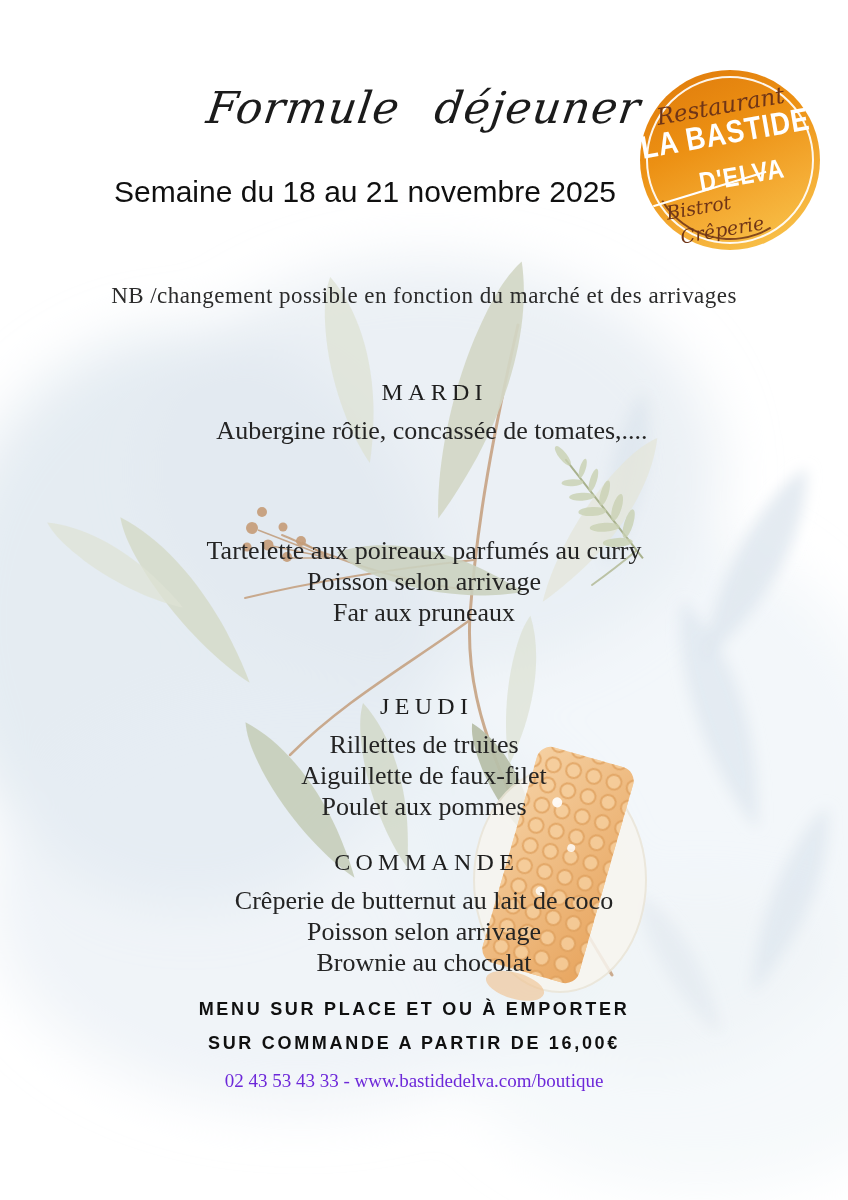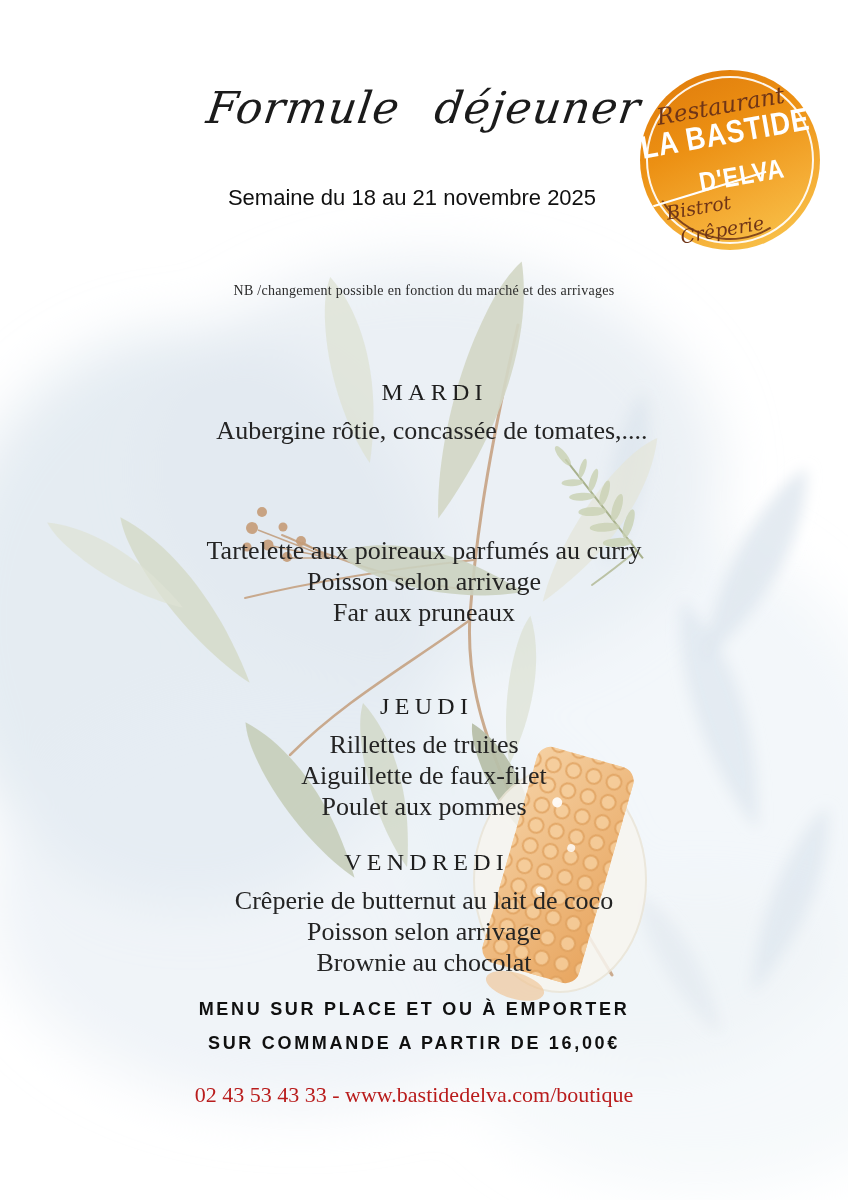--- a/index.html
+++ b/index.html
@@ -12,43 +12,43 @@
   .content{position:absolute;left:0;top:0;width:848px;height:1200px;z-index:1;}
 
   .title{
     position:absolute;top:82px;left:0;width:848px;text-align:center;
     font-family:"DejaVu Serif", serif;font-style:italic;
     font-size:44px;color:#1b1b1b;word-spacing:20px;letter-spacing:1px;
     transform:skewX(-8deg);
   }
 
   .week{
-    position:absolute;top:185px;left:0;width:730px;text-align:center;
-    font-family:"Liberation Sans", sans-serif;font-size:22px;color:#101010;padding-left:47px;
+    position:absolute;top:175px;left:0;width:730px;text-align:center;
+    font-family:"Liberation Sans", sans-serif;font-size:30px;color:#101010;
   }
 
   .note{
     position:absolute;top:283px;left:0;width:848px;text-align:center;
-    font-size:14px;color:#2b2b2b;letter-spacing:0.02em;
+    font-size:23px;color:#2b2b2b;letter-spacing:0.02em;
   }
 
   .day-block{position:absolute;left:0;width:848px;text-align:center;}
   .day-0{top:378px;margin-left:8px;} .day-1{top:535px;} .day-2{top:692px;} .day-3{top:848px;}
   .day-label{
     font-size:24px;letter-spacing:0.22em;text-indent:0.22em;
     color:#1e1e1e;margin-bottom:8px;line-height:29px;
   }
   .dish{font-size:26px;line-height:31px;color:#242424;}
 
   .footer{position:absolute;top:992px;left:0;width:828px;text-align:center;}
   .footer-bold{
     font-family:"Liberation Sans", sans-serif;font-weight:bold;
     font-size:18px;letter-spacing:0.15em;line-height:34px;color:#101010;
   }
-  .footer-contact{margin-top:22px;font-size:22px;color:#b91c1c;}
+  .footer-contact{margin-top:10px;font-size:19px;color:#6d28d9;}
 
   
   .logo{
     position:absolute;left:640px;top:70px;width:180px;height:180px;border-radius:50%;
     background:linear-gradient(155deg,#e07c0c 5%,#ec9013 38%,#f4ab33 68%,#f9c54d 96%);
   }
   .logo-ring{
     position:absolute;inset:6px;border-radius:50%;
     border:2px solid rgba(255,255,255,0.92);
   }
@@ -227,21 +227,21 @@
   </section>
 
   <section class="day-block day-2">
     <div class="day-label">JEUDI</div>
     <div class="dish">Rillettes de truites</div>
     <div class="dish">Aiguillette de faux-filet</div>
     <div class="dish">Poulet aux pommes</div>
   </section>
 
   <section class="day-block day-3">
-    <div class="day-label">VENDREDI</div>
+    <div class="day-label">COMMANDE</div>
     <div class="dish">Crêperie de butternut au lait de coco</div>
     <div class="dish">Poisson selon arrivage</div>
     <div class="dish">Brownie au chocolat</div>
   </section>
 
   <footer class="footer">
     <div class="footer-bold">MENU SUR PLACE ET OU À EMPORTER</div>
     <div class="footer-bold">SUR COMMANDE A PARTIR DE 16,00€</div>
     <div class="footer-contact">02 43 53 43 33 - www.bastidedelva.com/boutique</div>
   </footer>

